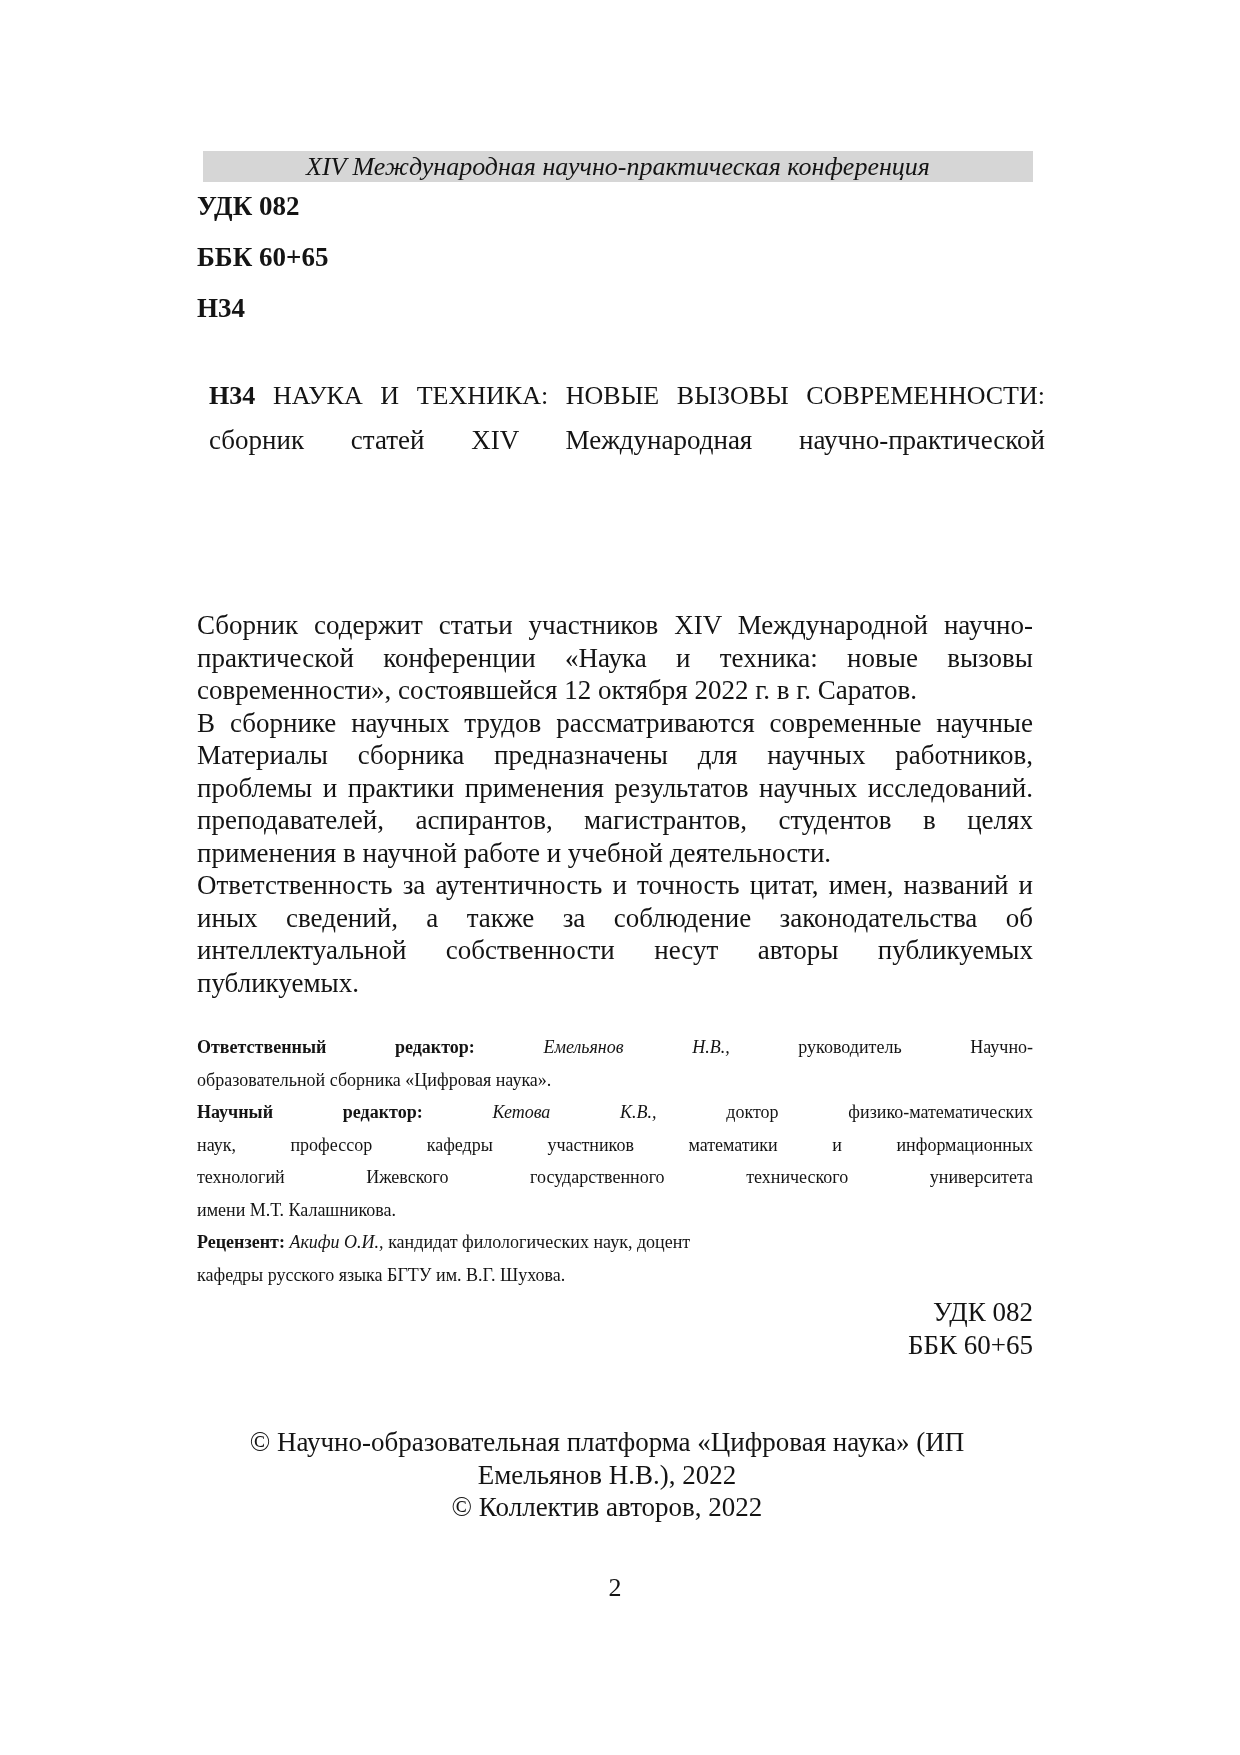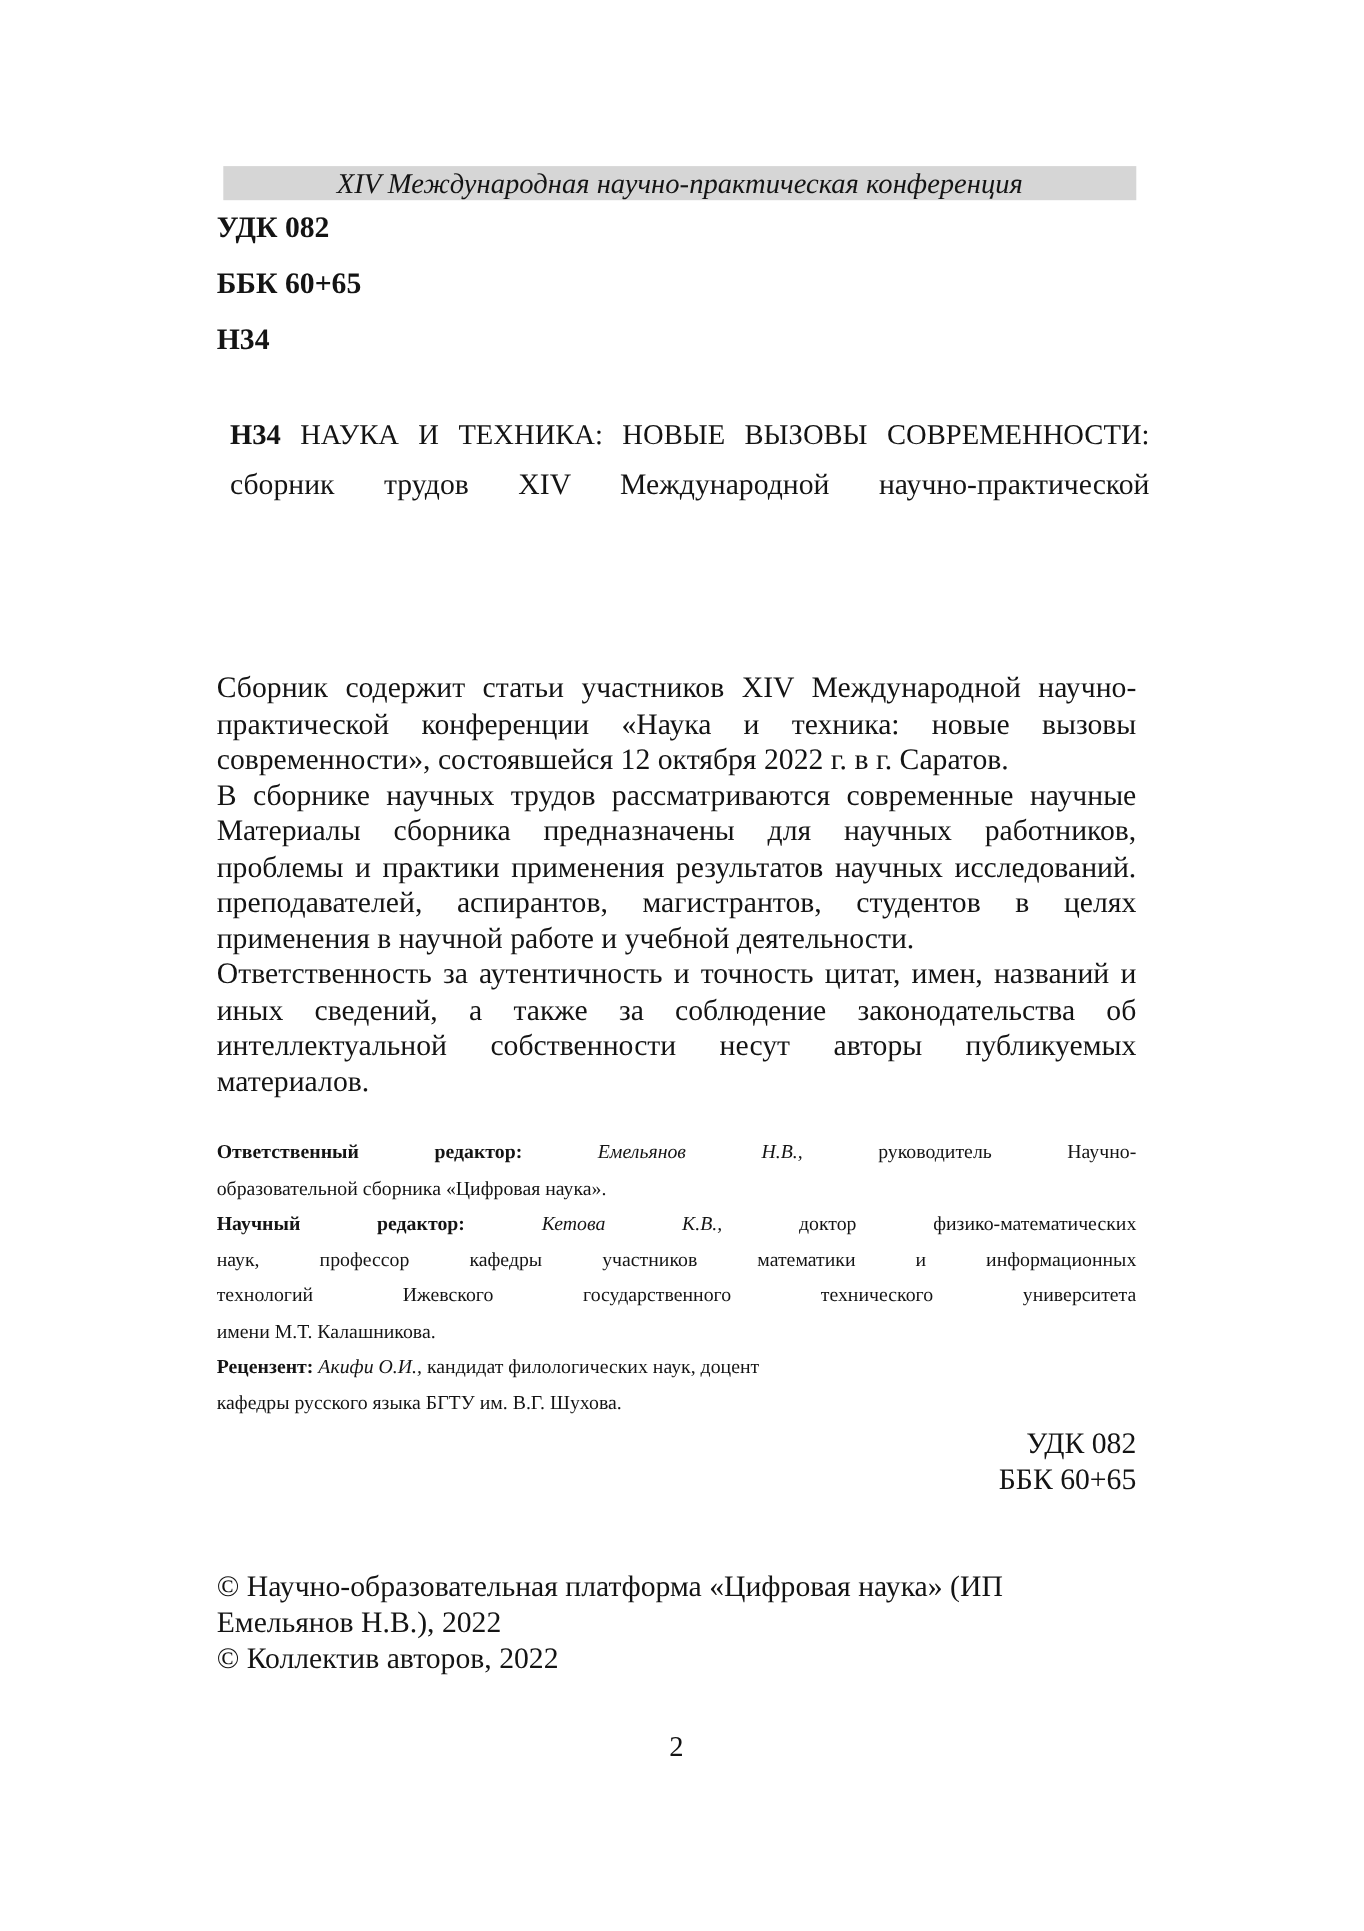--- a/index.html
+++ b/index.html
@@ -40,21 +40,21 @@
   .line{min-height:32.5px;}
   .jl{text-align:justify;text-align-last:justify;}
   .bold{font-weight:bold;}
   .it{font-style:italic;}
   .codes-right{
     position:absolute;left:197px;top:1296px;width:836px;
     text-align:right;font-size:27px;line-height:32.5px;
   }
   .copyright{
     position:absolute;left:197px;top:1426px;width:820px;
-    text-align:left;font-size:27px;line-height:32.5px;
+    text-align:center;font-size:27px;line-height:32.5px;
   }
   .pagenum{
     position:absolute;left:197px;top:1572px;width:836px;
     text-align:center;font-size:26px;line-height:32px;
   }
 </style>
 </head>
 <body>
 
 <div id="page">
@@ -65,36 +65,36 @@
 
   <div class="code-line" style="top:190px;">УДК 082</div>
   <div class="code-line" style="top:241px;">ББК 60+65</div>
   <div class="code-line" style="top:292px;">Н34</div>
 
   <div class="imprint">
     <div class="line jl caps">
       <span class="bold">Н34</span>
       <span>НАУКА И ТЕХНИКА: НОВЫЕ ВЫЗОВЫ СОВРЕМЕННОСТИ:</span>
     </div>
-    <div class="line jl">сборник трудов XIV Международной научно-практической</div>
+    <div class="line jl">сборник статей XIV Международная научно-практической</div>
   </div>
 
   <div class="abstract">
     <div class="line jl">Сборник содержит статьи участников XIV Международной научно-</div>
     <div class="line jl">практической конференции «Наука и техника: новые вызовы</div>
     <div class="line">современности», состоявшейся 12 октября 2022 г. в г. Саратов.</div>
     <div class="line jl">В сборнике научных трудов рассматриваются современные научные</div>
     <div class="line jl">Материалы сборника предназначены для научных работников,</div>
     <div class="line jl">проблемы и практики применения результатов научных исследований.</div>
     <div class="line jl">преподавателей, аспирантов, магистрантов, студентов в целях</div>
     <div class="line">применения в научной работе и учебной деятельности.</div>
     <div class="line jl">Ответственность за аутентичность и точность цитат, имен, названий и</div>
     <div class="line jl">иных сведений, а также за соблюдение законодательства об</div>
     <div class="line jl">интеллектуальной собственности несут авторы публикуемых</div>
-    <div class="line">материалов.</div>
+    <div class="line">публикуемых.</div>
   </div>
 
   <div class="editors">
     <div class="line jl">
       <span class="bold">Ответственный редактор:</span>
       <span class="it">Емельянов Н.В.,</span>
       <span>руководитель Научно-</span>
     </div>
     <div class="line">образовательной сборника «Цифровая наука».</div>
 

